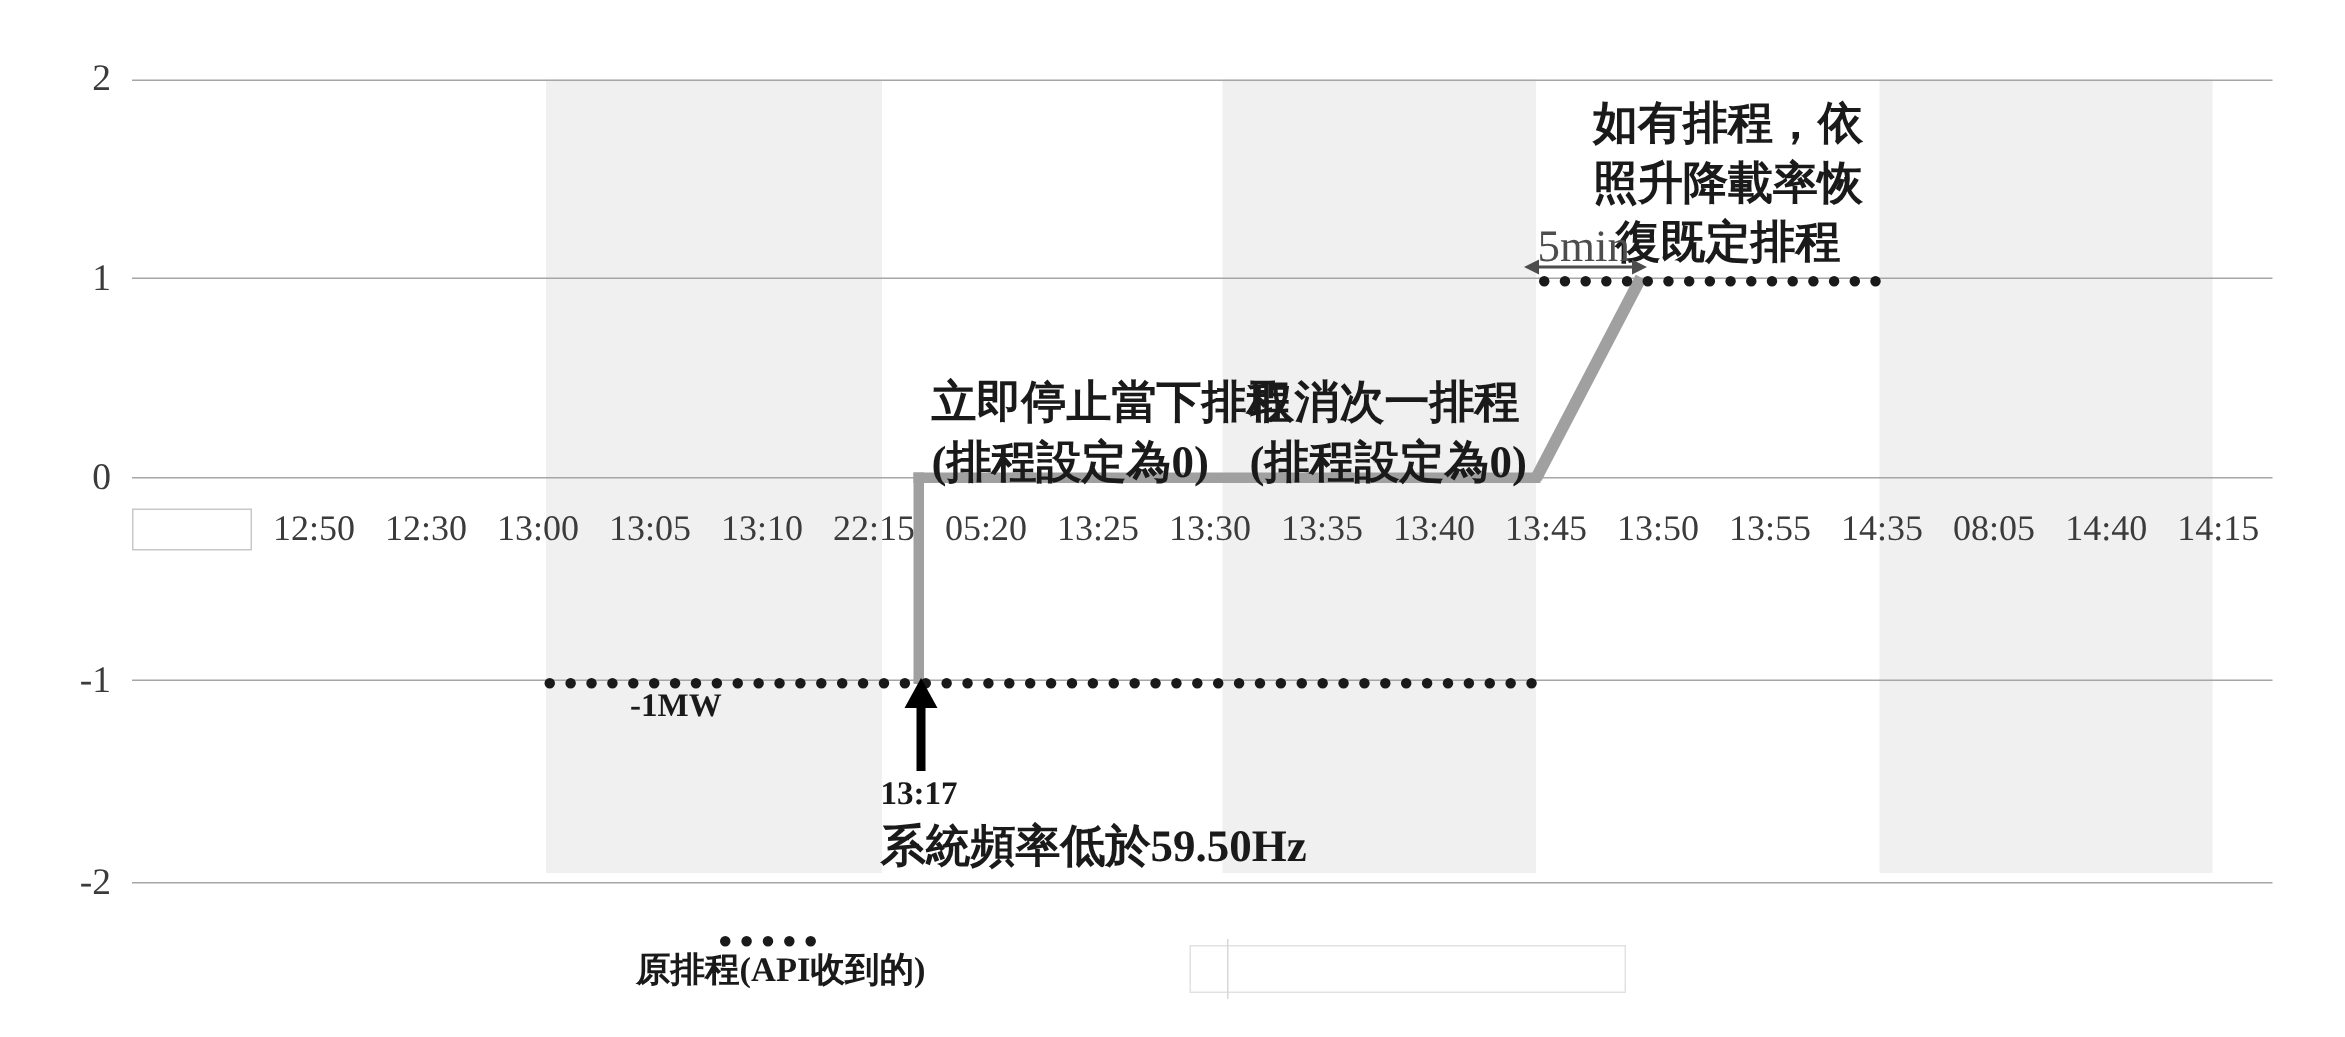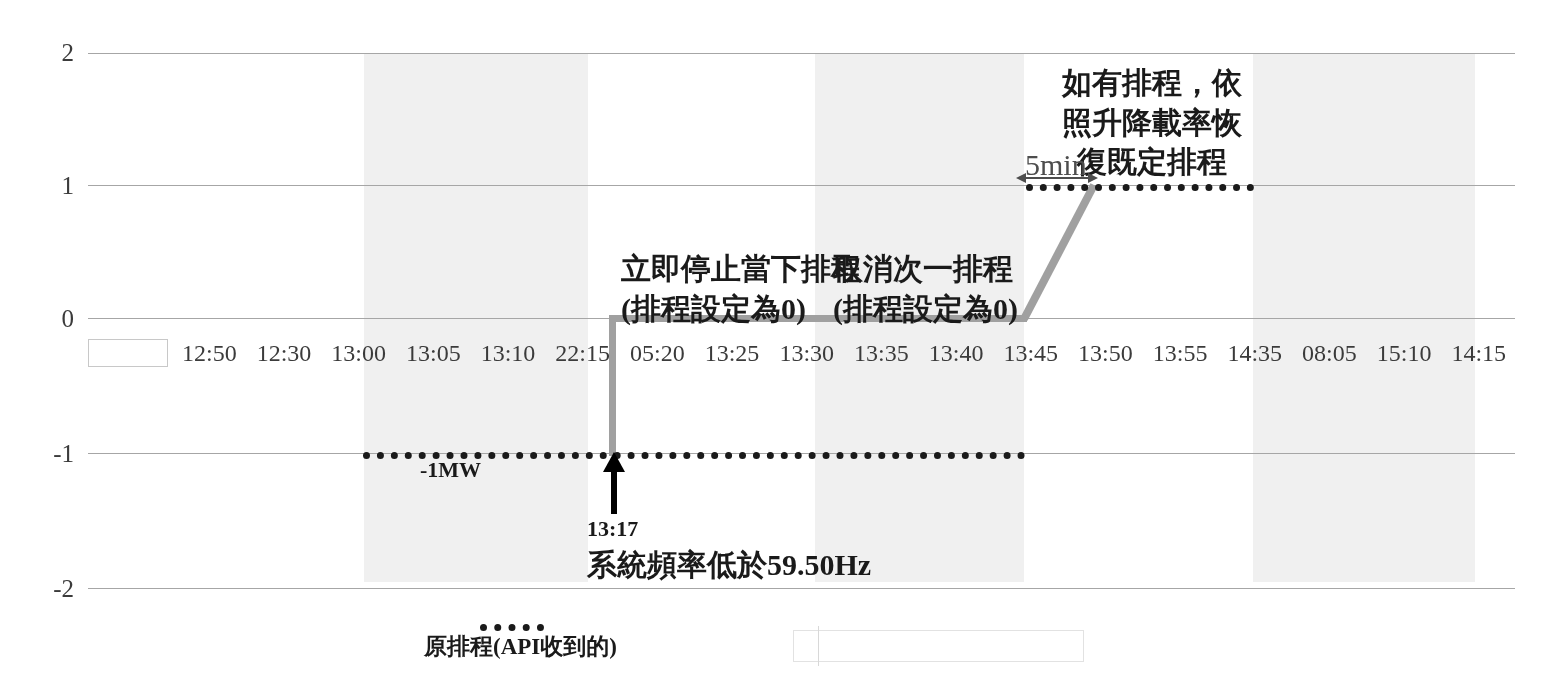--- a/index.html
+++ b/index.html
@@ -211,21 +211,21 @@
       <div class="xtick">05:20</div>
       <div class="xtick">13:25</div>
       <div class="xtick">13:30</div>
       <div class="xtick">13:35</div>
       <div class="xtick">13:40</div>
       <div class="xtick">13:45</div>
       <div class="xtick">13:50</div>
       <div class="xtick">13:55</div>
       <div class="xtick">14:35</div>
       <div class="xtick">08:05</div>
-      <div class="xtick">15:10</div>
+      <div class="xtick">14:40</div>
       <div class="xtick">14:15</div>
     </div>
 
     <div class="gray-seg" style="left:609px; top:315px; width:7px; height:141px;"></div>
 
     <div class="gray-seg" style="left:609px; top:315px; width:418px; height:7px;"></div>
 
     <div class="gray-ramp" style="left:1018px; top:178px; width:82px; height:148px;">
       <svg width="82" height="148" viewBox="0 0 82 148">
         <line x1="6" y1="141" x2="76" y2="7" stroke="#a0a0a0" stroke-width="8"></line>

